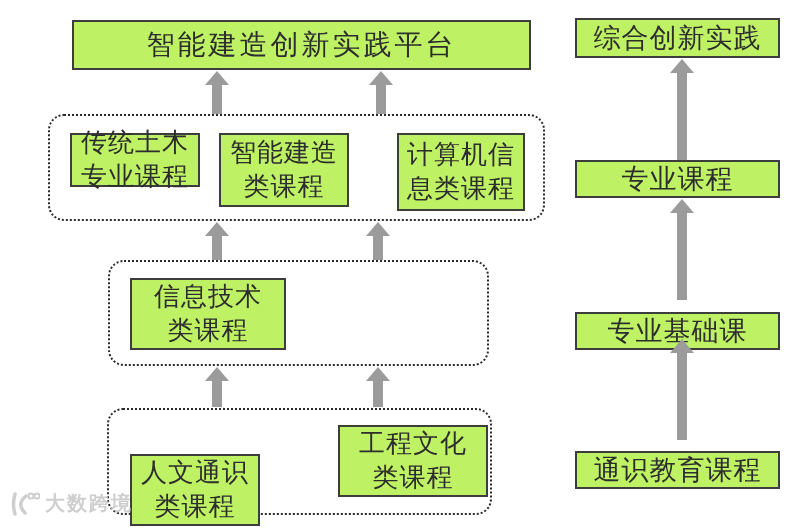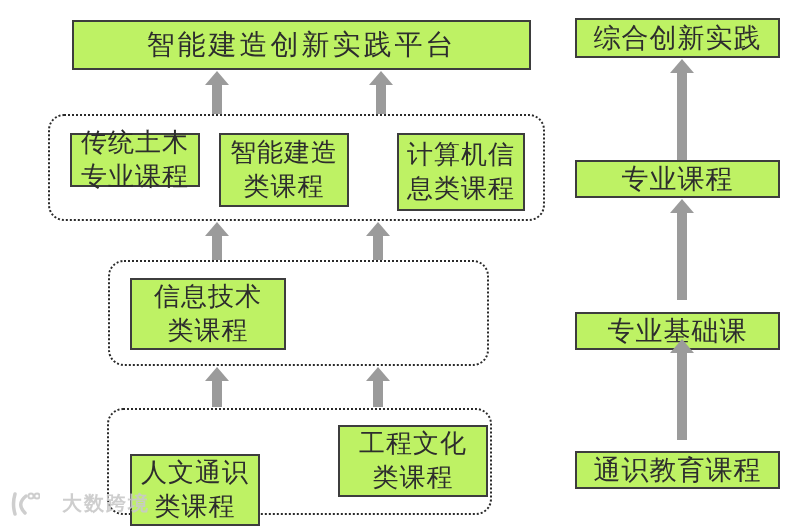--- a/index.html
+++ b/index.html
@@ -93,21 +93,21 @@
   .ar-r1 { left: 670px; top: 59px;  height: 101px; }
   .ar-r2 { left: 670px; top: 199px; height: 101px; }
   .ar-r3 { left: 670px; top: 339px; height: 101px; }
 
   .watermark {
     position: absolute;
     left: 8px;
     top: 490px;
     display: flex;
     align-items: center;
-    gap: 22px;
+    gap: 5px;
     color: #c9c9c9;
     font-family: "Liberation Sans", sans-serif;
     font-weight: bold;
     font-size: 20px;
     letter-spacing: 2px;
     opacity: 0.9;
     pointer-events: none;
   }
   .watermark svg { display: block; }
 </style>

